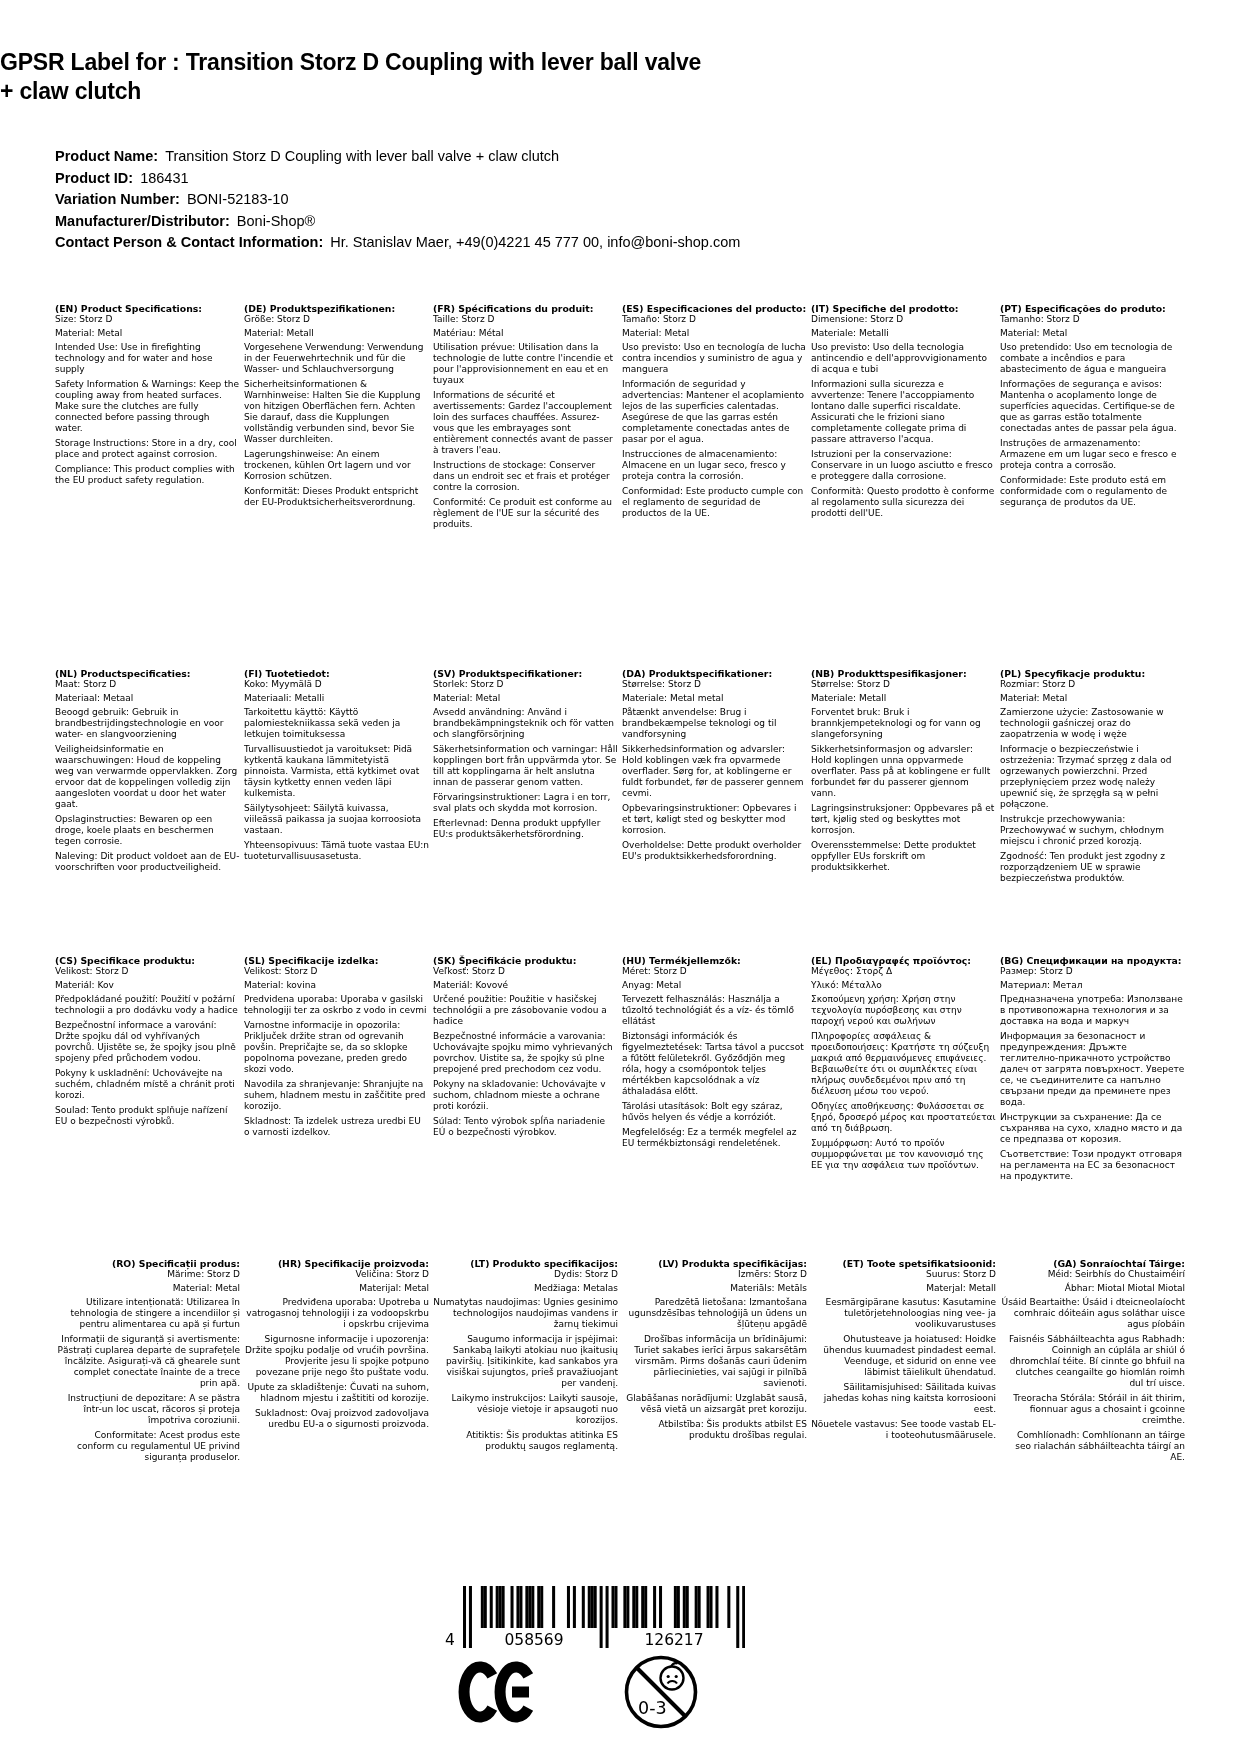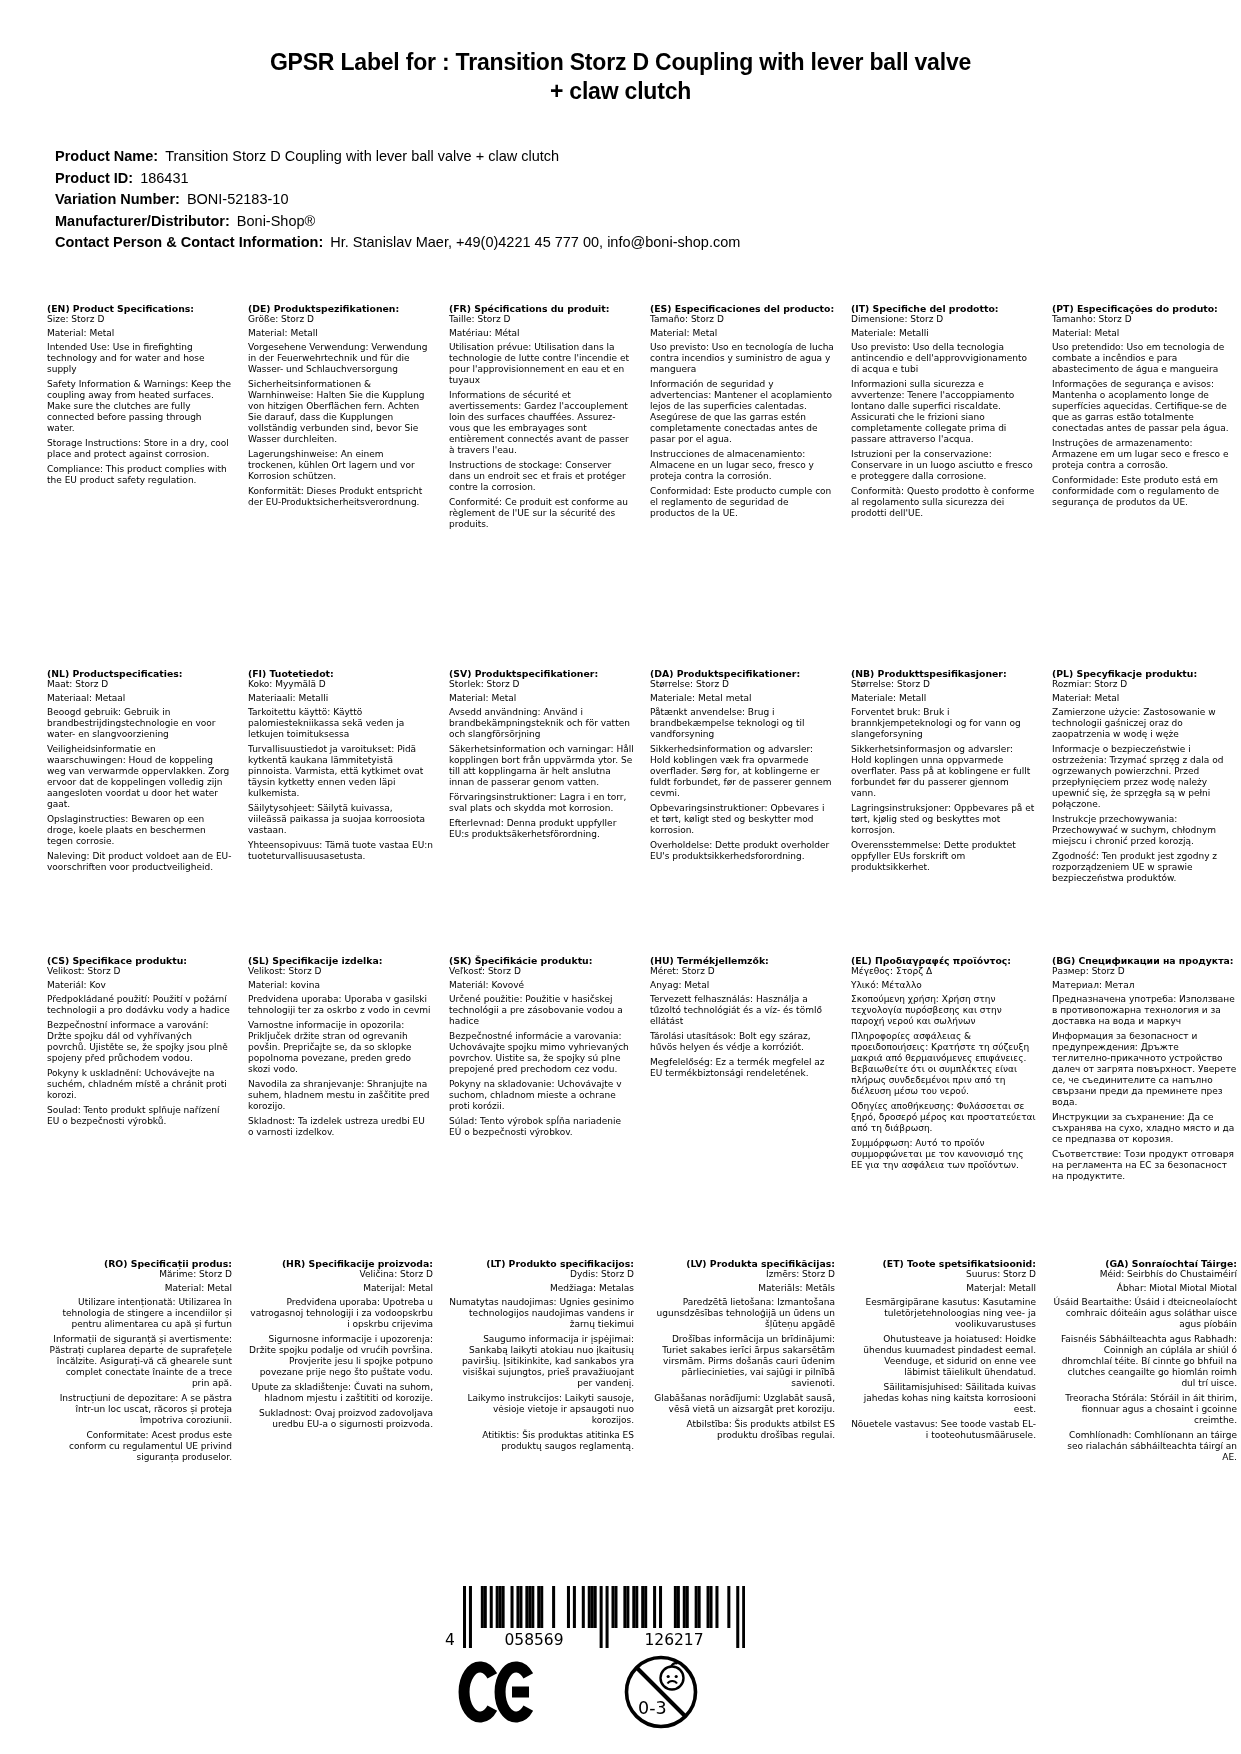--- a/index.html
+++ b/index.html
@@ -1,33 +1,33 @@
 <!DOCTYPE html>
 <html><head>
 <meta charset="utf-8">
 <style>
   html,body{margin:0;padding:0;background:#888;}
   .page{
     position:relative;width:1241px;height:1754px;background:#ffffff;
     margin:0 auto;font-family:"DejaVu Sans",sans-serif;color:#000;overflow:hidden;
   }
   .title{
-    position:absolute;top:48px;left:0;width:100%;text-align:center;
+    position:absolute;top:48px;left:0;width:100%;text-align:left;
     font-family:"Liberation Sans",sans-serif;font-weight:bold;
     font-size:23px;line-height:29px;letter-spacing:-0.2px;margin:0;
   }
   .product-info{
     position:absolute;left:55px;top:146px;width:1120px;
     font-family:"Liberation Sans",sans-serif;font-size:14.5px;line-height:21.6px;
   }
   .pi-row .pi-label{font-weight:bold;}
   .pi-row .pi-value{font-weight:normal;margin-left:7px;text-align:center;}
   .lang-row{
-    position:absolute;left:47px;width:1165px;
-    display:grid;grid-template-columns:repeat(6,185px);column-gap:16px;
+    position:absolute;left:55px;width:1165px;
+    display:grid;grid-template-columns:repeat(6,185px);column-gap:4px;
   }
   #lang-row-0{top:303px;}
   #lang-row-1{top:645px;margin-top:23px;}
   #lang-row-2{top:955px;}
   #lang-row-3{top:1258px;text-align:right;}
   .lang-block{font-size:9px;line-height:11px;}
   .lang-block h3{font-size:9.3px;margin:0;font-weight:bold;line-height:11px;}
   .lang-block p{margin:0 0 4px 0;}
   .lang-block p.tight{margin:0 0 3px 0;}
   .barcode-wrap{position:absolute;left:439px;top:1586px;width:306px;height:64px;}
@@ -189,20 +189,21 @@
         <p>Určené použitie: Použitie v hasičskej technológii a pre zásobovanie vodou a hadice</p>
         <p>Bezpečnostné informácie a varovania: Uchovávajte spojku mimo vyhrievaných povrchov. Uistite sa, že spojky sú plne prepojené pred prechodom cez vodu.</p>
         <p>Pokyny na skladovanie: Uchovávajte v suchom, chladnom mieste a ochrane proti korózii.</p>
         <p>Súlad: Tento výrobok spĺňa nariadenie EÚ o bezpečnosti výrobkov.</p>
       </div>
       <div class="lang-block">
         <h3>(HU) Termékjellemzők:</h3>
         <p class="tight">Méret: Storz D</p>
         <p class="tight">Anyag: Metal</p>
         <p>Tervezett felhasználás: Használja a tűzoltó technológiát és a víz- és tömlő ellátást</p>
+        <p>Biztonsági információk és figyelmeztetések: Tartsa távol a puccsot a fűtött felületekről. Győződjön meg róla, hogy a csomópontok teljes mértékben kapcsolódnak a víz áthaladása előtt.</p>
         <p>Tárolási utasítások: Bolt egy száraz, hűvös helyen és védje a korróziót.</p>
         <p>Megfelelőség: Ez a termék megfelel az EU termékbiztonsági rendeletének.</p>
       </div>
       <div class="lang-block">
         <h3>(EL) Προδιαγραφές προϊόντος:</h3>
         <p class="tight">Μέγεθος: Στορζ Δ</p>
         <p class="tight">Υλικό: Μέταλλο</p>
         <p>Σκοπούμενη χρήση: Χρήση στην τεχνολογία πυρόσβεσης και στην παροχή νερού και σωλήνων</p>
         <p>Πληροφορίες ασφάλειας &amp; προειδοποιήσεις: Κρατήστε τη σύζευξη μακριά από θερμαινόμενες επιφάνειες. Βεβαιωθείτε ότι οι συμπλέκτες είναι πλήρως συνδεδεμένοι πριν από τη διέλευση μέσω του νερού.</p>
         <p>Οδηγίες αποθήκευσης: Φυλάσσεται σε ξηρό, δροσερό μέρος και προστατεύεται από τη διάβρωση.</p>

